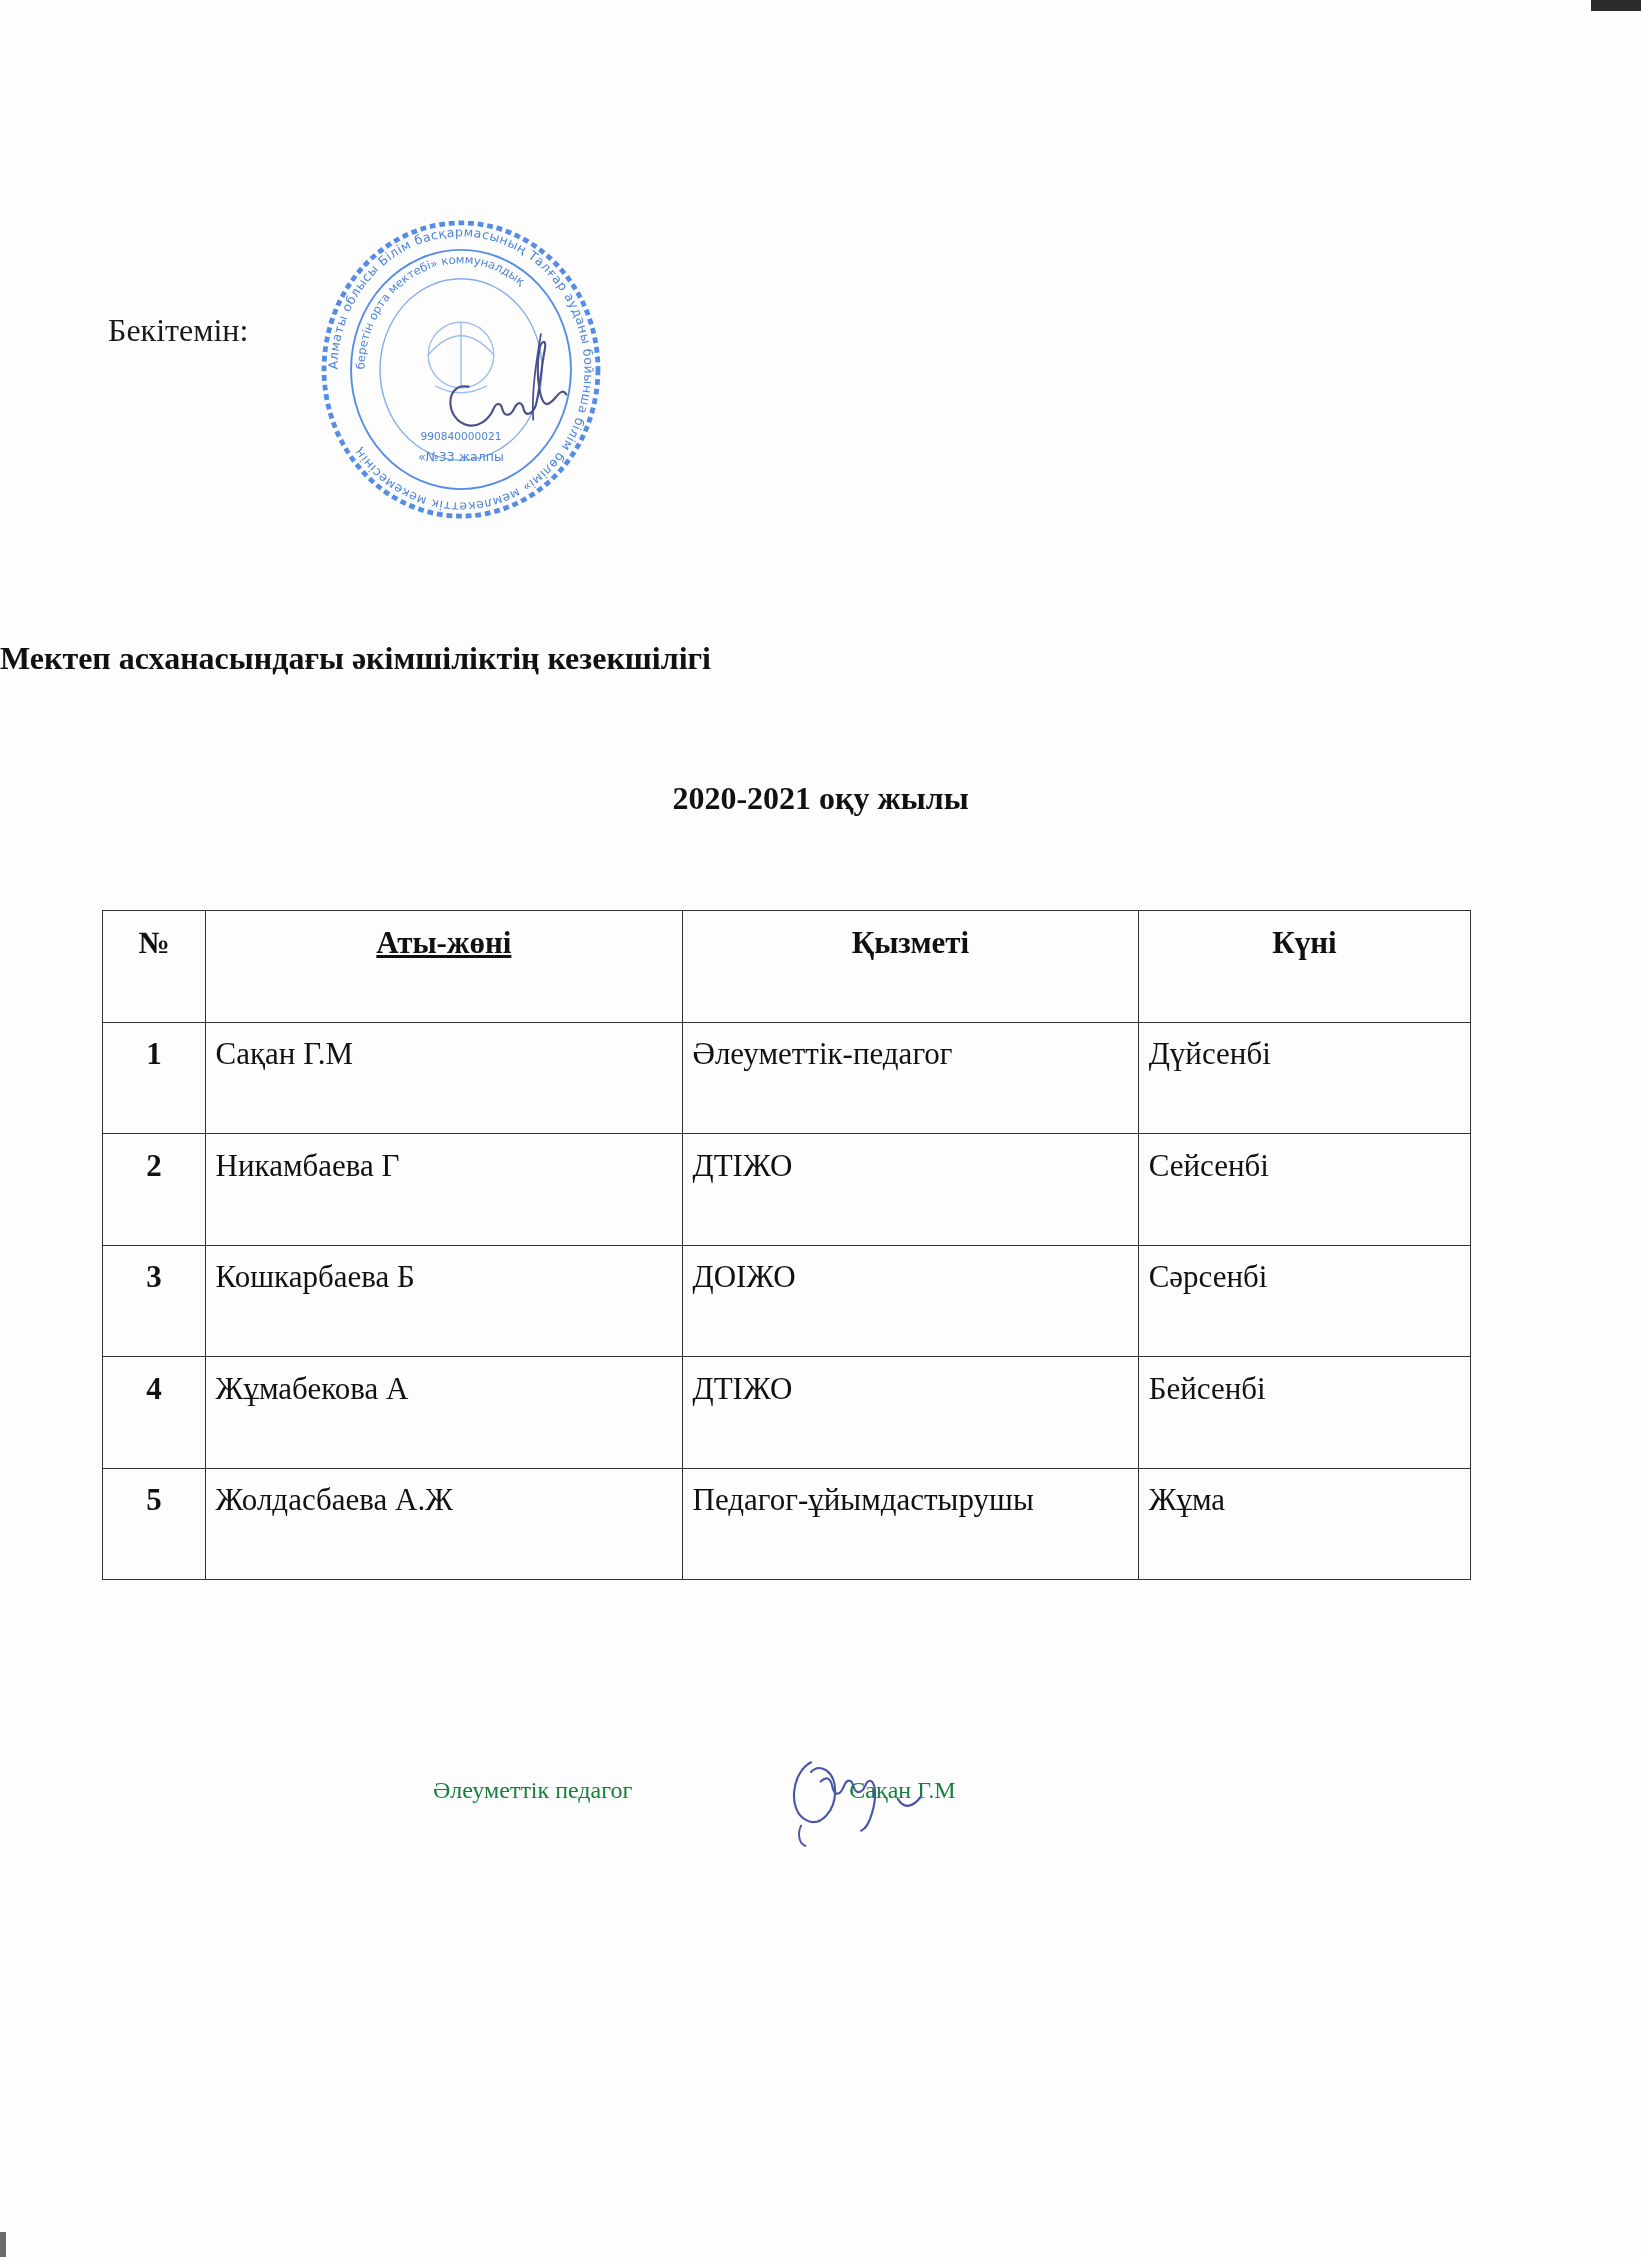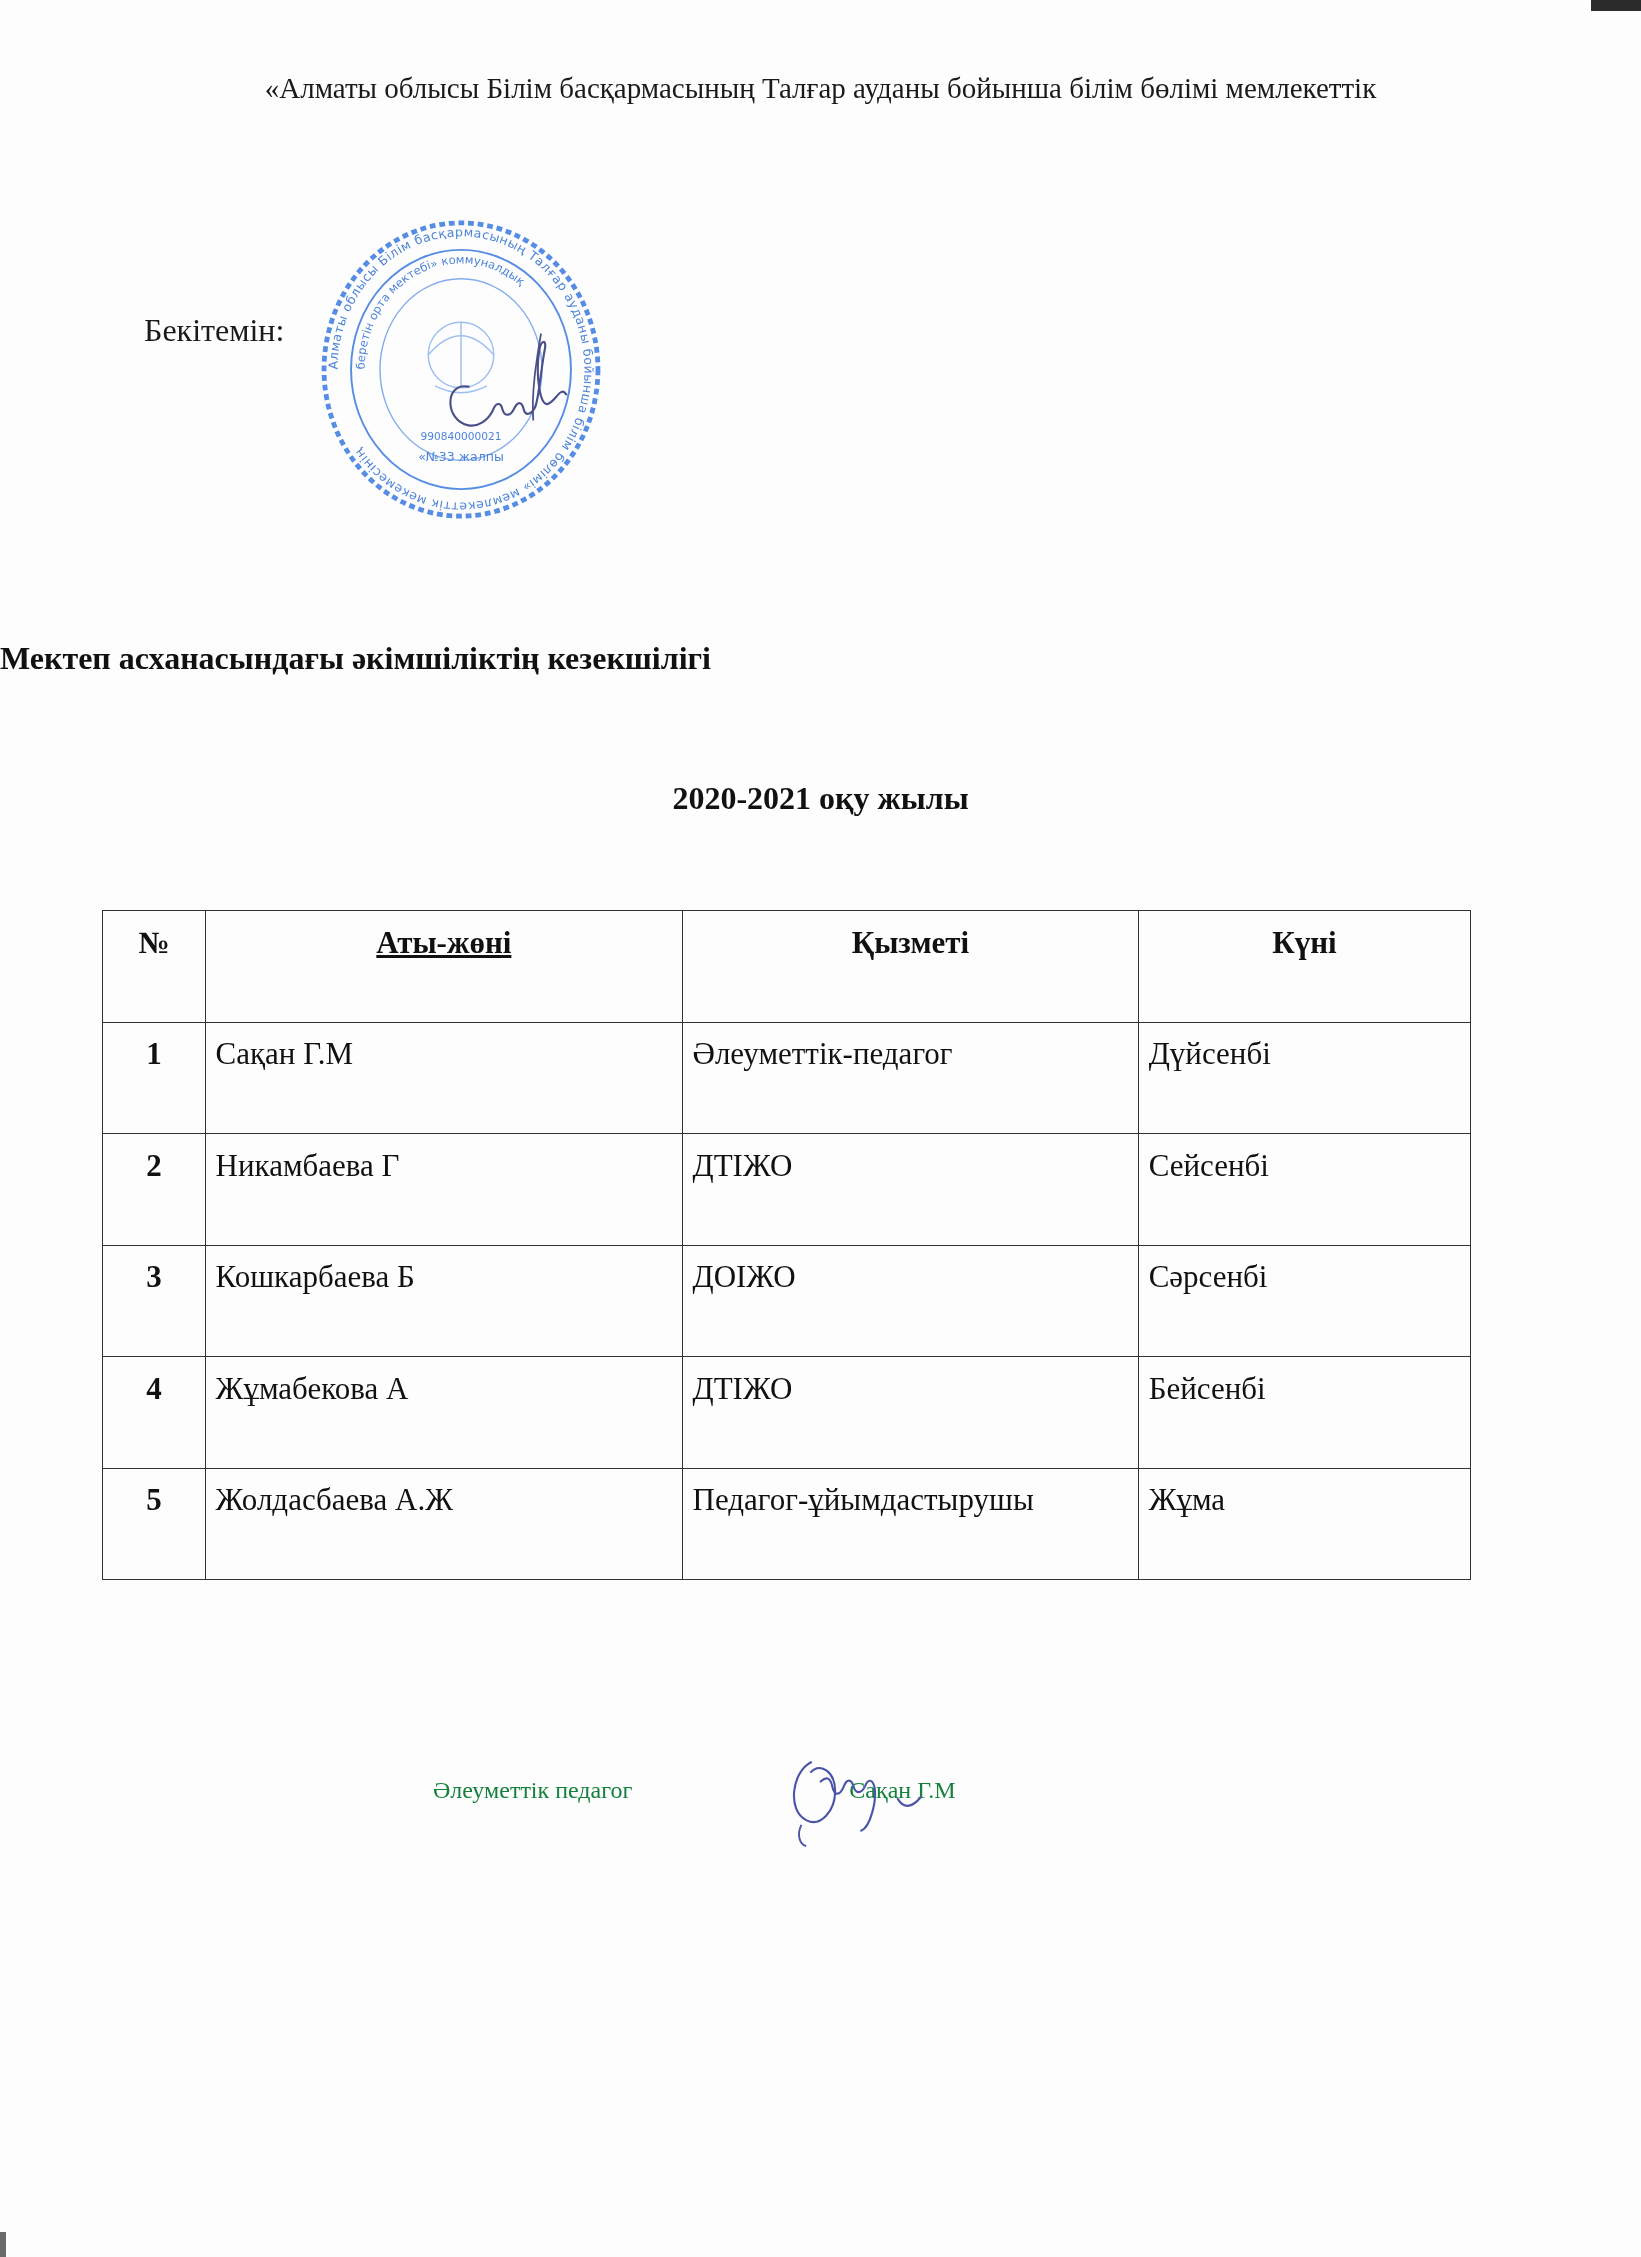--- a/index.html
+++ b/index.html
@@ -43,21 +43,20 @@
       color: #1a1a1a;
     }
     .approve-block {
       position: absolute;
       left: 108px;
       top: 297px;
       font-size: 32px;
       line-height: 66px;
       color: #1a1a1a;
       z-index: 2;
-      margin-left: 36px;
     }
     .approve-line { white-space: nowrap; }
     .approve-line .gap { display: inline-block; width: 205px; }
     .stamp {
       position: absolute;
       left: 321px;
       top: 220px;
       width: 280px;
       height: 299px;
       z-index: 1;
@@ -137,21 +136,20 @@
       height: 106px;
     }
   </style>
 </head>
 <body>
 
 <div class="scan-corner-tr"></div>
 <div class="scan-corner-bl"></div>
 
 <div class="header">
-  <div>«Алматы облысы Білім басқармасының Талғар ауданы  бойынша білім бөлімі  мемлекеттік</div>
 </div>
 
 <svg class="stamp" viewBox="0 0 290 310">
   <defs>
     <path id="stampOuterPath" d="M145,155 m-128,0 a128,138 0 1,1 256,0 a128,138 0 1,1 -256,0"></path>
     <path id="stampInnerPath" d="M145,155 m-100,0 a100,110 0 1,1 200,0 a100,110 0 1,1 -200,0"></path>
   </defs>
   <ellipse cx="145" cy="155" rx="142" ry="152" fill="none" stroke="#3a7ae0" stroke-width="5" stroke-dasharray="6 4"></ellipse>
   <ellipse cx="145" cy="155" rx="114" ry="124" fill="none" stroke="#3a7ae0" stroke-width="2"></ellipse>
   <ellipse cx="145" cy="155" rx="84" ry="94" fill="none" stroke="#6f9fe8" stroke-width="1.5"></ellipse>

